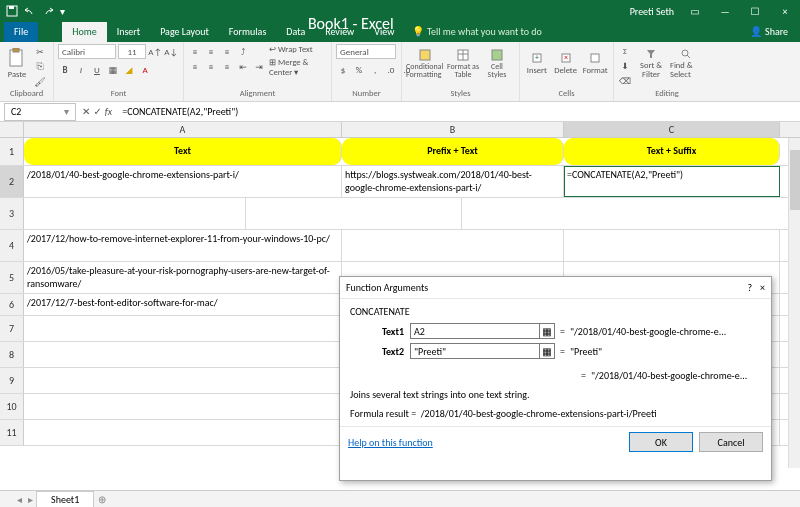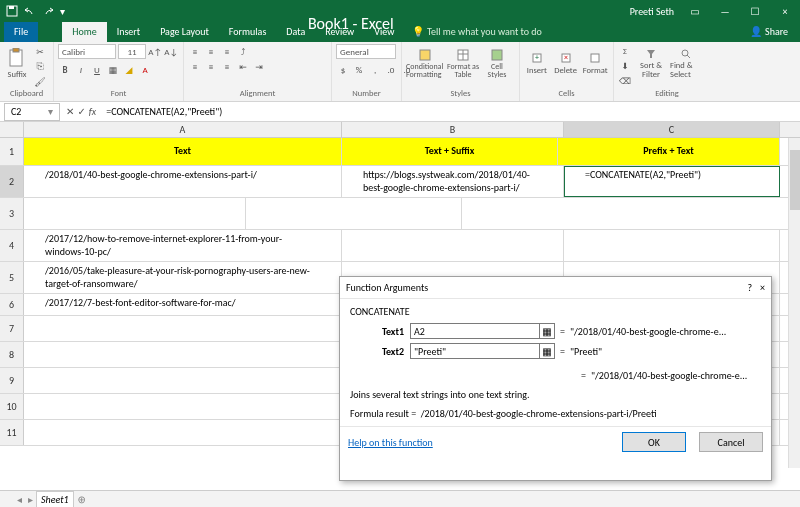--- a/index.html
+++ b/index.html
@@ -29,72 +29,72 @@
 .group .label { text-align: center; font-size: 8.5px; color: #666; padding-bottom: 1px; }
 .bigbtn { width: 26px; height: 38px; display: flex; flex-direction: column; align-items: center; justify-content: center; gap: 1px; }
 .stack { display: flex; flex-direction: column; gap: 1px; }
 .fontbox { width: 58px; height: 15px; border: 1px solid #c4c4c4; background: #fff; font-size: 9px; padding: 0 3px; line-height: 13px; }
 .sizebox { width: 28px; height: 15px; border: 1px solid #c4c4c4; background: #fff; font-size: 9px; text-align: center; line-height: 13px; }
 .row { display: flex; gap: 2px; align-items: center; }
 .iconbtn { width: 14px; height: 14px; display: flex; align-items: center; justify-content: center; color: #555; }
 
 
 .namebox-row { height: 20px; background: #fff; border-bottom: 1px solid #d4d4d4; display: flex; align-items: center; }
-.namebox { width: 56px; height: 18px; border: 1px solid #c4c4c4; margin-left: 4px; padding: 0 6px; display: flex; align-items: center; justify-content: space-between; font-size: 10px; }
+.namebox { width: 72px; height: 18px; border: 1px solid #c4c4c4; margin-left: 4px; padding: 0 6px; display: flex; align-items: center; justify-content: space-between; font-size: 10px; }
 .fxicons { display: flex; gap: 3px; padding: 0 6px; color: #555; }
 .fxicons span { font-size: 10px; }
 .formula { flex: 1; padding: 0 4px; font-size: 10px; }
 
 
 .sheet { position: relative; height: 368px; background: #fff; overflow: hidden; }
 .colhead { display: flex; height: 16px; background: #f0f0f0; border-bottom: 1px solid #ccc; }
 .corner { width: 24px; border-right: 1px solid #ccc; }
 .ch { border-right: 1px solid #ccc; text-align: center; font-size: 10px; line-height: 16px; color: #333; }
 .ch.A { width: 318px; }
 .ch.B { width: 222px; }
 .ch.C { width: 216px; }
 .ch.sel { background: #d5d5d5; }
 
 .grid { position: relative; }
 .grow { display: flex; border-bottom: 1px solid #d9d9d9; }
 .rh { width: 24px; background: #f0f0f0; border-right: 1px solid #ccc; text-align: center; font-size: 10px; color: #333; display: flex; align-items: center; justify-content: center; }
-.cell { border-right: 1px solid #d9d9d9; padding: 2px 21px; font-size: 10px; overflow: hidden; }
+.cell { border-right: 1px solid #d9d9d9; padding: 2px 3px; font-size: 10px; overflow: hidden; }
 .cA { width: 318px; }
 .cB { width: 222px; }
 .cC { width: 216px; }
-.hdr .cell { background: #ffff00; text-align: center; font-weight: bold; padding: 6px 20px; }
+.hdr .cell { background: #ffff00; text-align: center; font-weight: bold; padding: 6px 20px; border-radius: 9px; }
 .hdr { height: 28px; }
 .r26 { height: 26px; }
 .r32 { height: 32px; }
 .r22 { height: 22px; }
 .selcell { outline: 1.5px solid #1a7243; outline-offset: -1px; }
 
 .sheettabs { height: 18px; background: #f3f3f3; border-top: 1px solid #ccc; display: flex; align-items: center; font-size: 10px; padding-left: 14px; }
 .sheettabs .navarrow { padding: 0 3px; color: #888; }
-.sheettabs .stab { background: #fff; border: 1px solid #ccc; border-bottom: none; padding: 1px 4px; position: relative; top: -1px; font-style: italic; }
+.sheettabs .stab { background: #fff; border: 1px solid #ccc; border-bottom: none; padding: 1px 14px; position: relative; top: -1px; }
 .sheettabs .plus { width: 16px; text-align: center; color: #888; }
 
 
 .dialog { position: absolute; left: 339px; top: 276px; width: 433px; height: 205px; background: #fff; border: 1px solid #a0a0a0; box-shadow: 2px 2px 6px rgba(0,0,0,.3); font-size: 10px; }
 .dlg-title { height: 22px; display: flex; align-items: center; justify-content: space-between; padding: 0 6px; background: #fff; border-bottom: 1px solid #e6e6e6; }
 .dlg-title .right { display: flex; gap: 8px; }
 .dlg-body { padding: 6px 10px; }
 .dlg-fn { font-weight: normal; margin-bottom: 5px; }
 .argrow { display: flex; align-items: center; margin-bottom: 4px; }
 .argrow .lbl { width: 60px; text-align: right; padding-right: 6px; font-weight: bold; }
 .argrow input { width: 130px; height: 16px; border: 1px solid #7a7a7a; padding: 0 3px; font-size: 10px; }
 .argrow .rng { width: 15px; height: 16px; border: 1px solid #7a7a7a; border-left: none; display: flex; align-items: center; justify-content: center; }
 .argrow .eq { padding: 0 5px; }
 .argrow .res { flex: 1; overflow: hidden; white-space: nowrap; }
 .dlg-desc { margin: 6px 0; }
 .dlg-hint { padding-left: 60px; margin-bottom: 8px; }
 .dlg-result { margin-top: 6px; }
 .dlg-foot { border-top: 1px solid #e6e6e6; padding: 5px 8px; display: flex; align-items: center; }
 .dlg-foot a { color: #0563c1; text-decoration: underline; }
-.dlg-foot .btns { margin-left: auto; display: flex; gap: 13px; }
+.dlg-foot .btns { margin-left: auto; display: flex; gap: 6px; }
 .dlg-foot button { width: 64px; height: 20px; border: 1px solid #adadad; background: #e1e1e1; font-size: 10px; }
 .dlg-foot button.primary { border: 1px solid #0078d4; }
 
 .scrollv { position: absolute; right: 0; top: 138px; width: 12px; height: 330px; background: #f0f0f0; border-left: 1px solid #ddd; }
 .scrollv .thumb { position: absolute; top: 12px; left: 1px; width: 10px; height: 60px; background: #cdcdcd; }
 
 svg.ic { width: 12px; height: 12px; }
 </style>
 </head>
 <body>
@@ -137,21 +137,21 @@
 </div>
 
 <div class="ribbon">
   <div class="group" style="width:54px">
     <div class="controls">
       <div class="bigbtn">
           <svg class="ic" style="width:18px;height:20px" viewBox="0 0 18 20">
             <rect x="2" y="2" width="12" height="16" fill="#fff" stroke="#888"></rect>
             <rect x="5" y="0" width="6" height="4" fill="#c98f33" stroke="#888"></rect>
           </svg>
-          <span style="font-size:8.5px">Suffix</span>
+          <span style="font-size:8.5px">Paste</span>
         </div>
       <div class="stack">
         <div class="iconbtn">✂</div>
         <div class="iconbtn">⎘</div>
         <div class="iconbtn">🖌</div>
       </div>
     </div>
     <div class="label">Clipboard</div>
   </div>
   <div class="group" style="width:130px">
@@ -189,20 +189,24 @@
           <div class="iconbtn">⤴</div>
         </div>
         <div class="row">
           <div class="iconbtn">≡</div>
           <div class="iconbtn">≡</div>
           <div class="iconbtn">≡</div>
           <div class="iconbtn">⇤</div>
           <div class="iconbtn">⇥</div>
         </div>
       </div>
+      <div class="stack" style="font-size:8.5px;gap:3px">
+        <div>↩ <span>Wrap Text</span></div>
+        <div>⊞ <span>Merge &amp; Center</span> ▾</div>
+      </div>
     </div>
     <div class="label">Alignment</div>
   </div>
   <div class="group" style="width:70px">
     <div class="controls stack" style="width:100%">
       <div class="fontbox" style="width:60px">General</div>
       <div class="row">
         <div class="iconbtn">$</div>
         <div class="iconbtn">%</div>
         <div class="iconbtn">,</div>
@@ -305,22 +309,22 @@
     <div class="corner"></div>
     <div class="ch A">A</div>
     <div class="ch B">B</div>
     <div class="ch C sel">C</div>
   </div>
   <div class="grid">
 
     <div class="grow hdr">
       <div class="rh">1</div>
       <div class="cell cA">Text</div>
+      <div class="cell cB">Prefix + Text</div>
       <div class="cell cC">Text + Suffix</div>
-      <div class="cell cB">Prefix + Text</div>
     </div>
 
     <div class="grow r32">
       <div class="rh" style="background:#d5d5d5">2</div>
       <div class="cell cA">/2018/01/40-best-google-chrome-extensions-part-i/</div>
       <div class="cell cB">https://blogs.systweak.com/2018/01/40-best-google-chrome-extensions-part-i/</div>
       <div class="cell cC selcell">=CONCATENATE(A2,"Preeti")</div>
     </div>
 
     <div class="grow r32">

